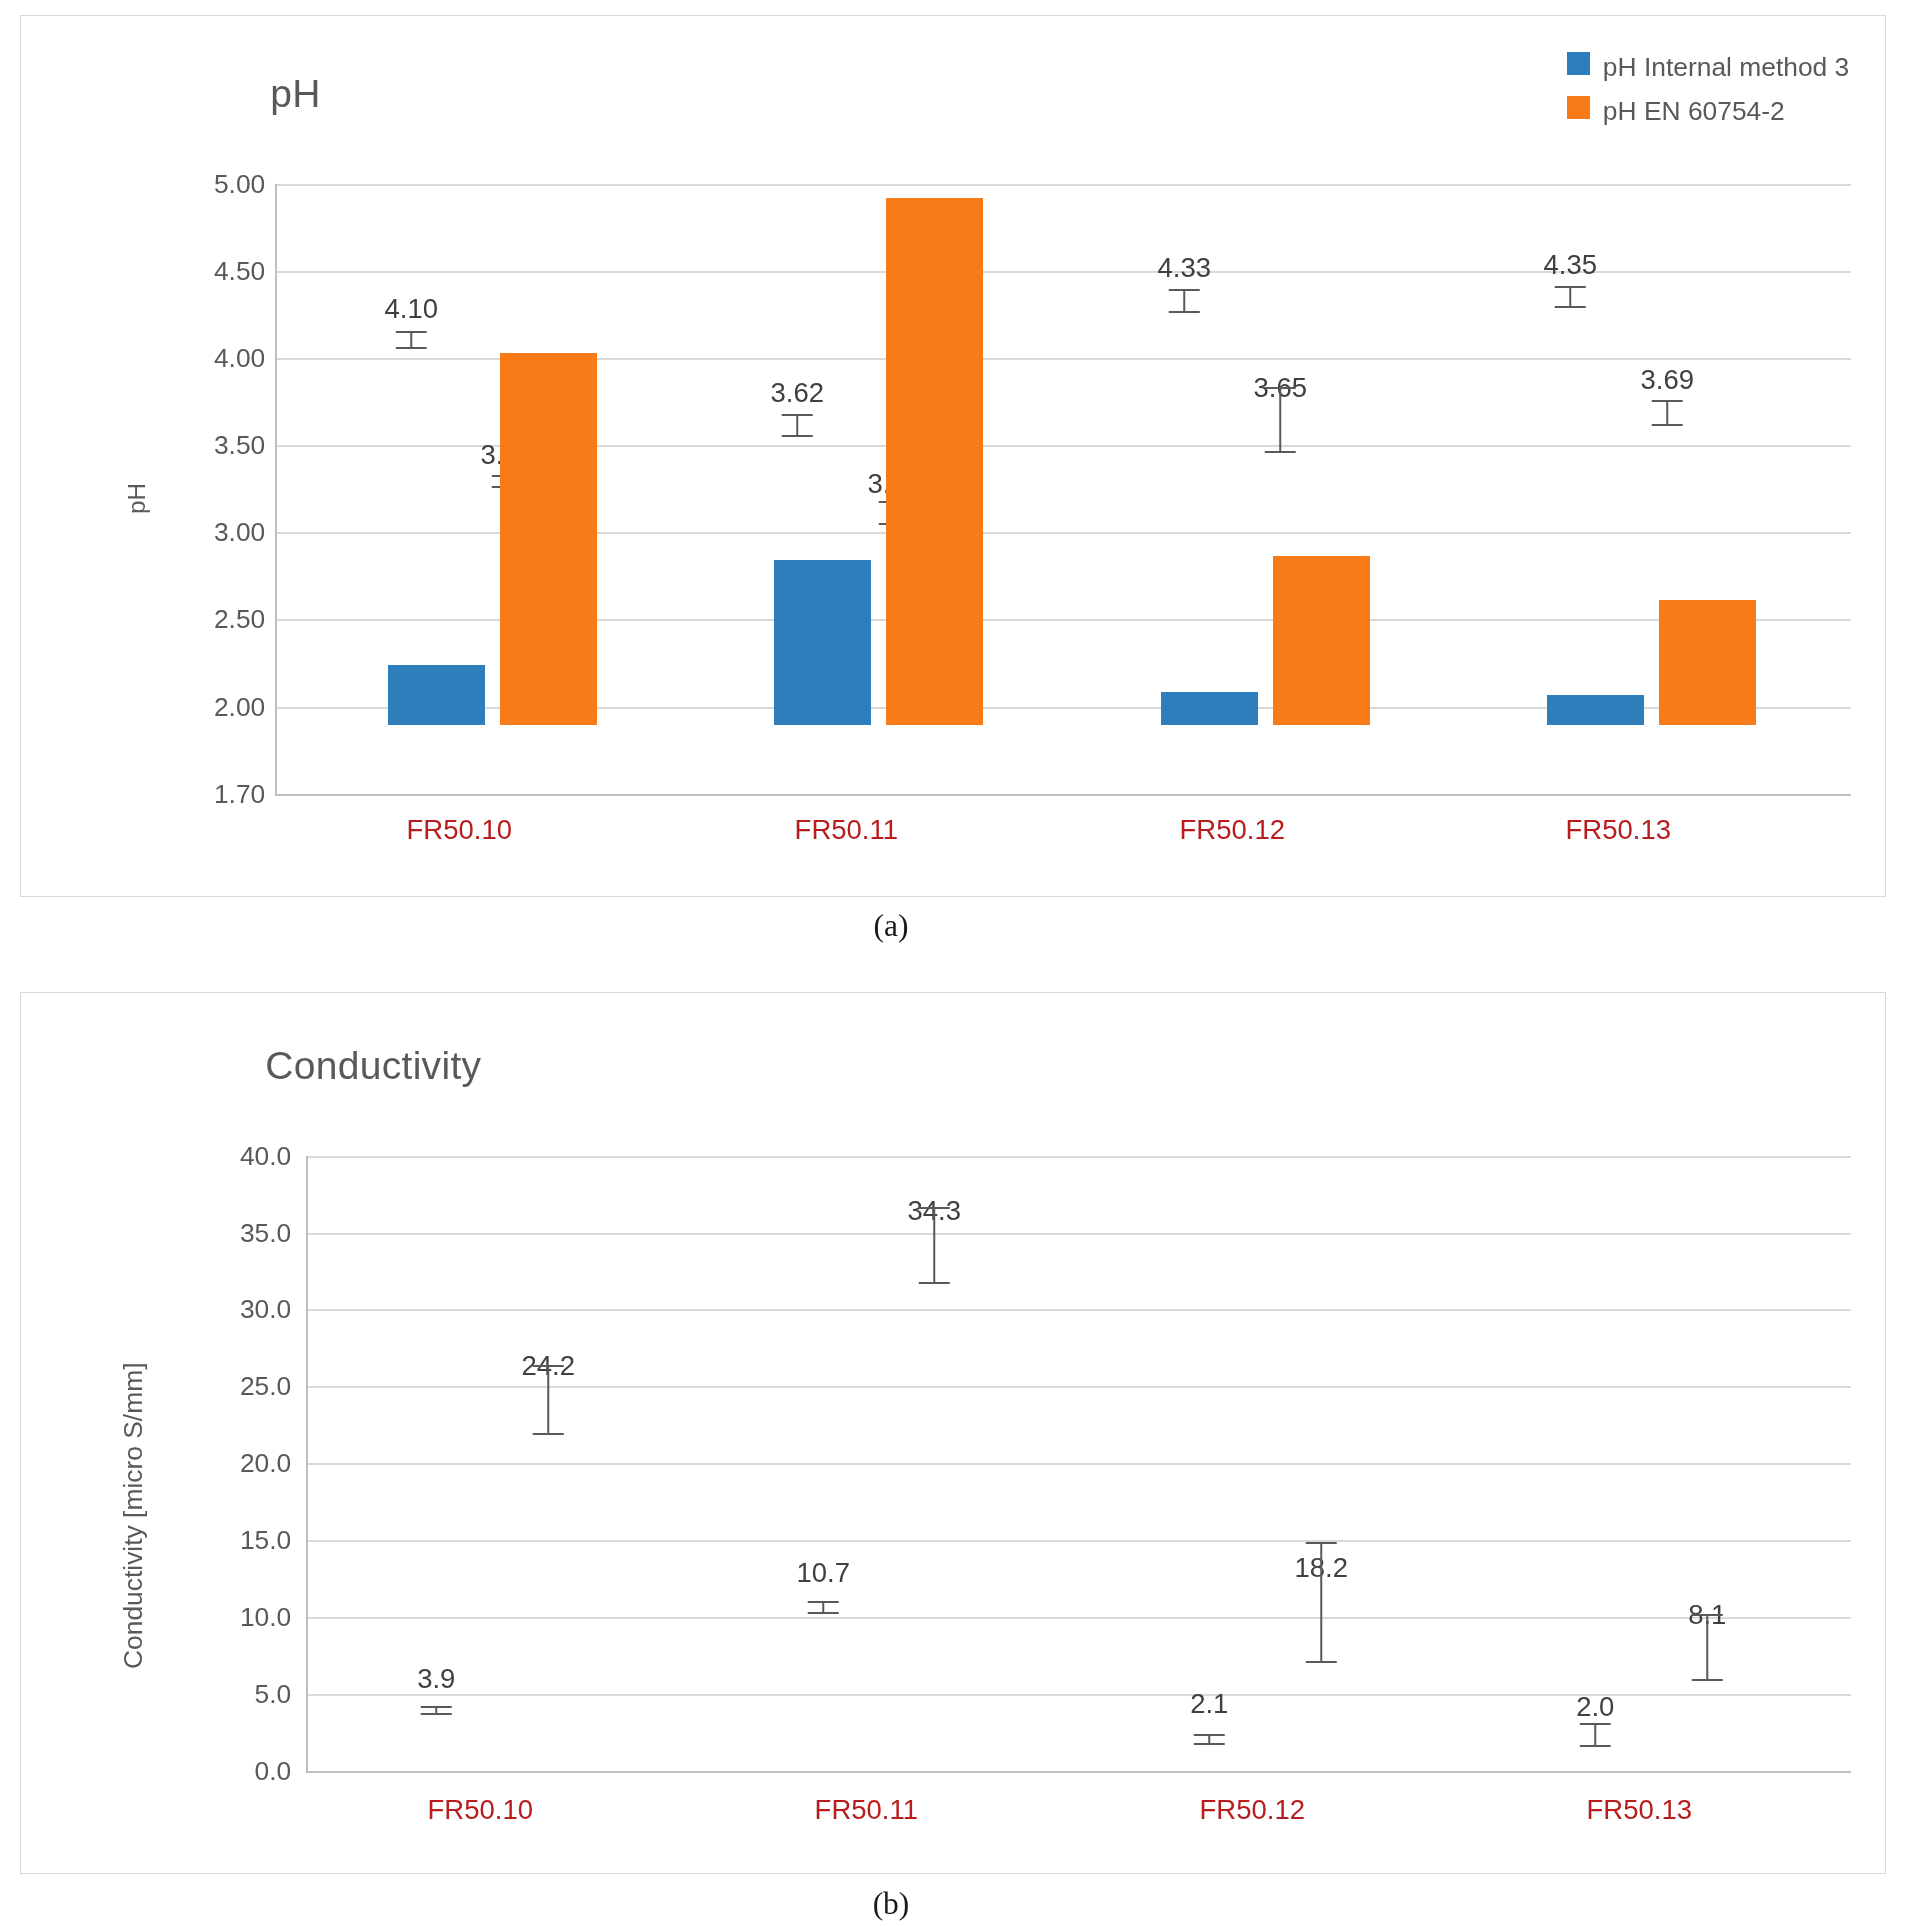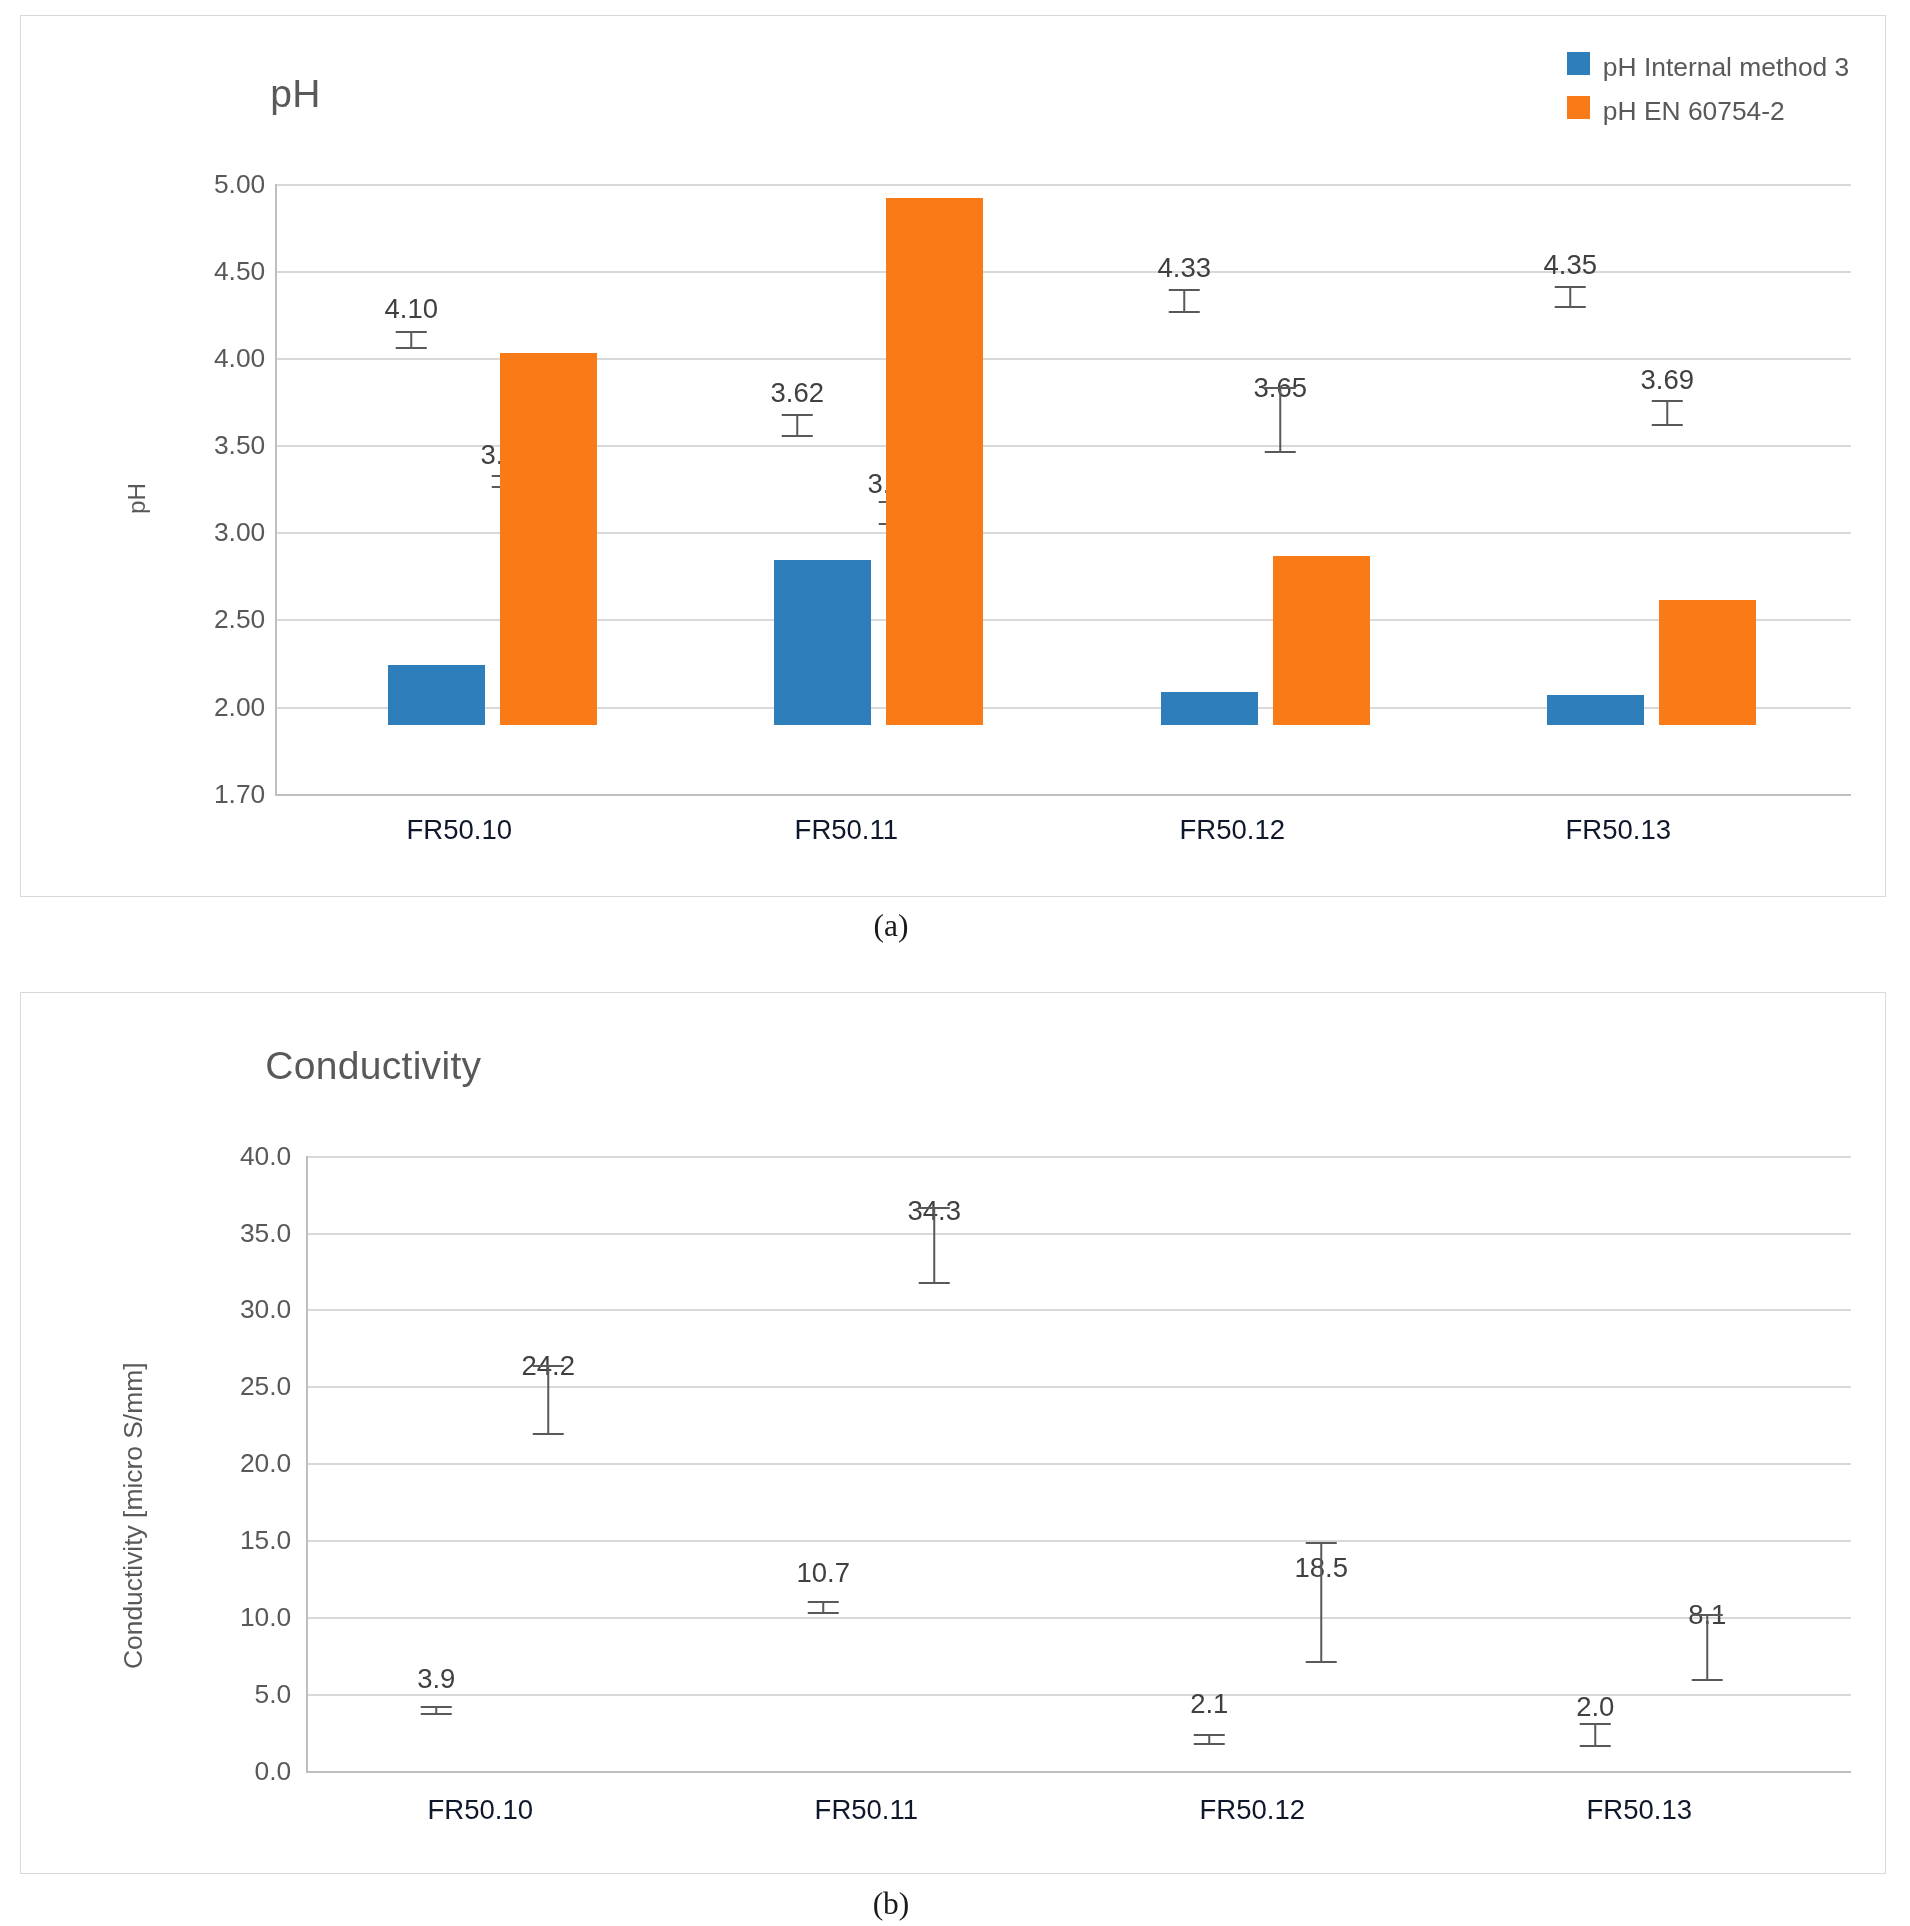--- a/index.html
+++ b/index.html
@@ -106,21 +106,21 @@
     height: 1.5px;
     background: #d9d9d9;
   }
   .axis-line {
     position: absolute;
     background: #bfbfbf;
   }
   .xtick-label {
     position: absolute;
     font-size: 27.5px;
-    color: #0f172a;
+    color: #b91c1c;
     text-align: center;
     transform: translateX(-50%);
     white-space: nowrap;
   }
 
   .bar {
     position: absolute;
     bottom: 0;
   }
   .bar-holder {
@@ -298,21 +298,21 @@
       <div class="errcap" style="left:913px; top:214px; width:30.5px"></div>
       <div class="errcap" style="left:913px; top:289px; width:30.5px"></div>
 
       <div class="bar-holder" style="left:1140px; bottom:1148px; width:97px;">
         <div class="bar" style="position:relative; height:33px; background:#2e7ebb; width:97px;"></div>
       </div>
       <div class="bar-holder" style="left:1252px; bottom:1148px; width:97px;">
         <div class="bar" style="position:relative; height:169px; background:#f97b18; width:97px;"></div>
       </div>
       <div class="bar-value" style="left:1188px; top:695px">2.1</div>
-      <div class="bar-value" style="left:1300px; top:559px">18.5</div>
+      <div class="bar-value" style="left:1300px; top:559px">18.2</div>
       <div class="errbar" style="left:1188px; top:741px; height:9.2px"></div>
       <div class="errcap" style="left:1188px; top:741px; width:30.5px"></div>
       <div class="errcap" style="left:1188px; top:750px; width:30.5px"></div>
       <div class="errbar" style="left:1300px; top:549px; height:119px"></div>
       <div class="errcap" style="left:1300px; top:549px; width:30.5px"></div>
       <div class="errcap" style="left:1300px; top:668px; width:30.5px"></div>
 
       <div class="bar-holder" style="left:1526px; bottom:1148px; width:97px;">
         <div class="bar" style="position:relative; height:30.5px; background:#2e7ebb; width:97px;"></div>
       </div>

